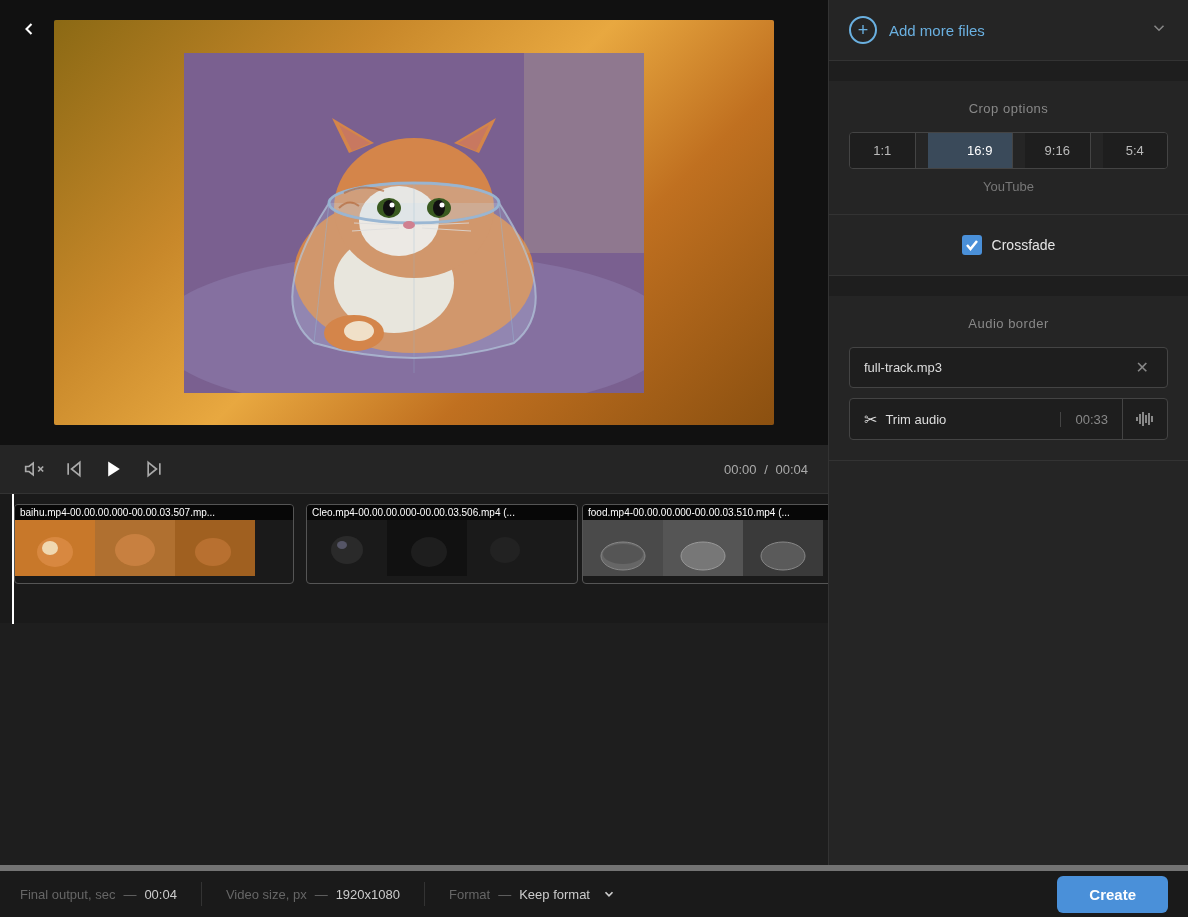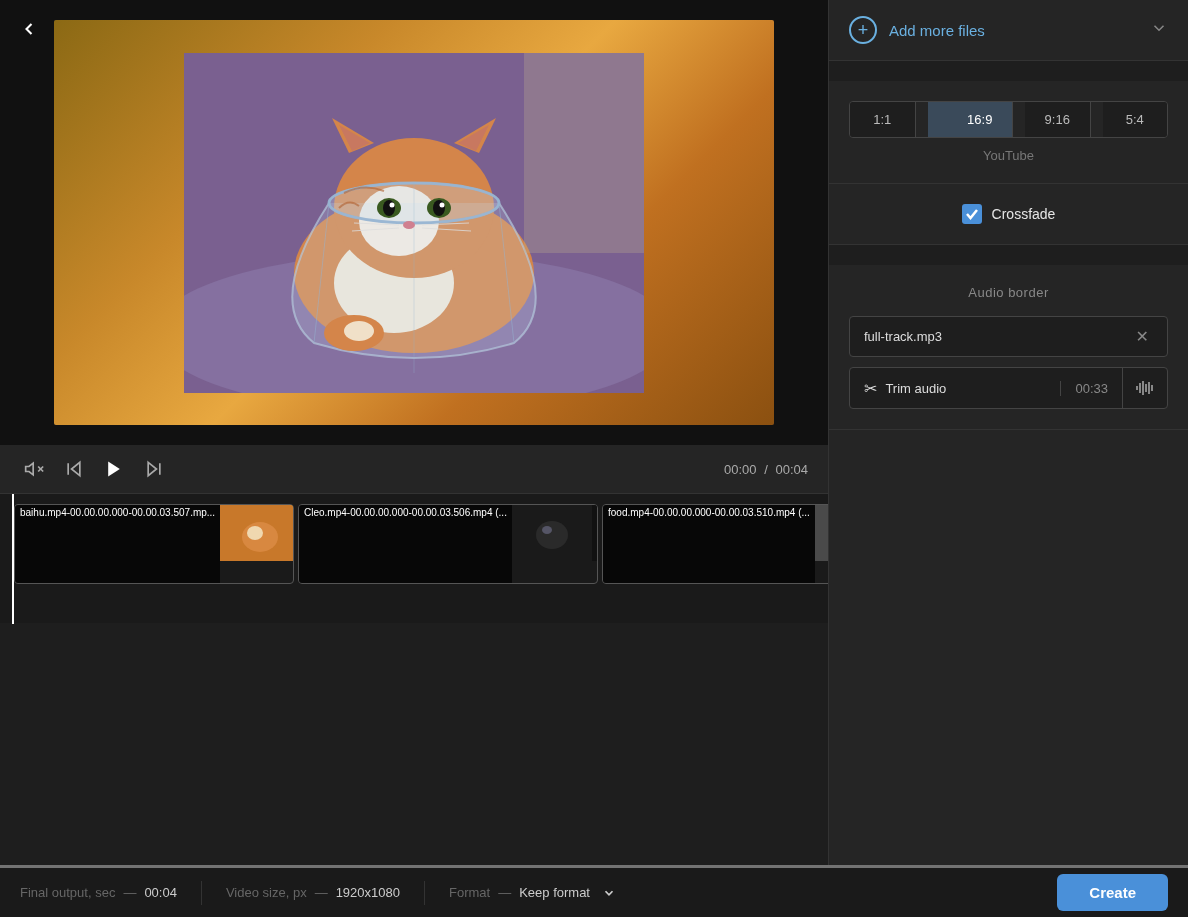--- a/index.html
+++ b/index.html
@@ -120,20 +120,21 @@
       padding: 8px 0;
       gap: 2px;
       overflow-x: auto;
     }
 
     .video-clip {
       height: 80px;
       border-radius: 4px;
       overflow: hidden;
       display: flex;
+      flex-direction: column;
       flex-shrink: 0;
       border: 1px solid #555;
       position: relative;
     }
 
     .clip-label {
       background: rgba(0,0,0,0.7);
       color: #fff;
       font-size: 10px;
       padding: 2px 5px;
@@ -378,21 +379,21 @@
       padding: 10px 12px;
       cursor: pointer;
       display: flex;
       align-items: center;
     }
 
     
     .bottom-bar {
       height: 52px;
       background: #1a1a1a;
-      border-top: 3px solid #737373;
+      border-top: 6px solid #737373;
       display: flex;
       align-items: center;
       padding: 0 20px;
       gap: 0;
     }
 
     .bottom-info-item {
       display: flex;
       align-items: center;
       gap: 8px;
@@ -577,21 +578,21 @@
             </div>
             <div class="thumb thumb-cat3">
               <svg width="80" height="56" viewBox="0 0 80 56">
                   <rect width="80" height="56" fill="#a06020"></rect>
                   <ellipse cx="38" cy="32" rx="18" ry="14" fill="#b87030"></ellipse>
                 </svg>
             </div>
           </div>
         </div>
 
-        <div class="video-clip" style="width: 300px; margin-left: 2px;">
+        <div class="video-clip" style="width: 272px; margin-left: 10px;">
           <div class="clip-label">Cleo.mp4-00.00.00.000-00.00.03.506.mp4 (...</div>
           <div class="clip-thumbnails">
             <div class="thumb thumb-black1">
               <svg width="80" height="56" viewBox="0 0 80 56">
                   <rect width="80" height="56" fill="#1a1a1a"></rect>
                   <ellipse cx="40" cy="30" rx="16" ry="14" fill="#2a2a2a"></ellipse>
                   <ellipse cx="35" cy="25" rx="5" ry="4" fill="#556"></ellipse>
                 </svg>
             </div>
             <div class="thumb thumb-black2">
@@ -648,20 +649,21 @@
       <button class="chevron-btn">
         <svg viewBox="0 0 24 24" fill="none" stroke="currentColor" stroke-width="2" width="18" height="18">
           <polyline points="6,9 12,15 18,9"></polyline>
         </svg>
       </button>
     </div>
 
     <div style="height: 20px; background: #1e1e1e;"></div>
 
     <div class="section">
+      <div class="section-title">Crop options</div>
       <div class="ratio-buttons">
         <button class="ratio-btn">1:1</button>
         <button class="ratio-btn active">16:9</button>
         <button class="ratio-btn">9:16</button>
         <button class="ratio-btn">5:4</button>
       </div>
       <div class="youtube-label">YouTube</div>
     </div>
 
     <div class="crossfade-row">

